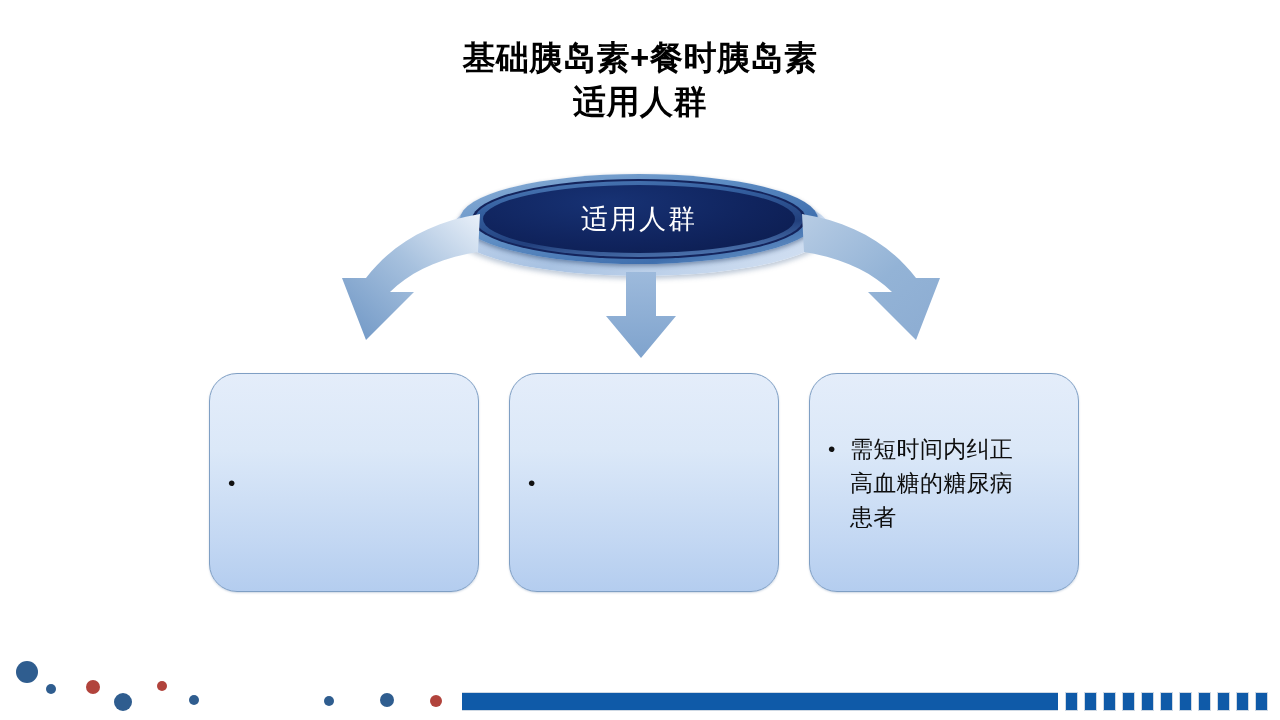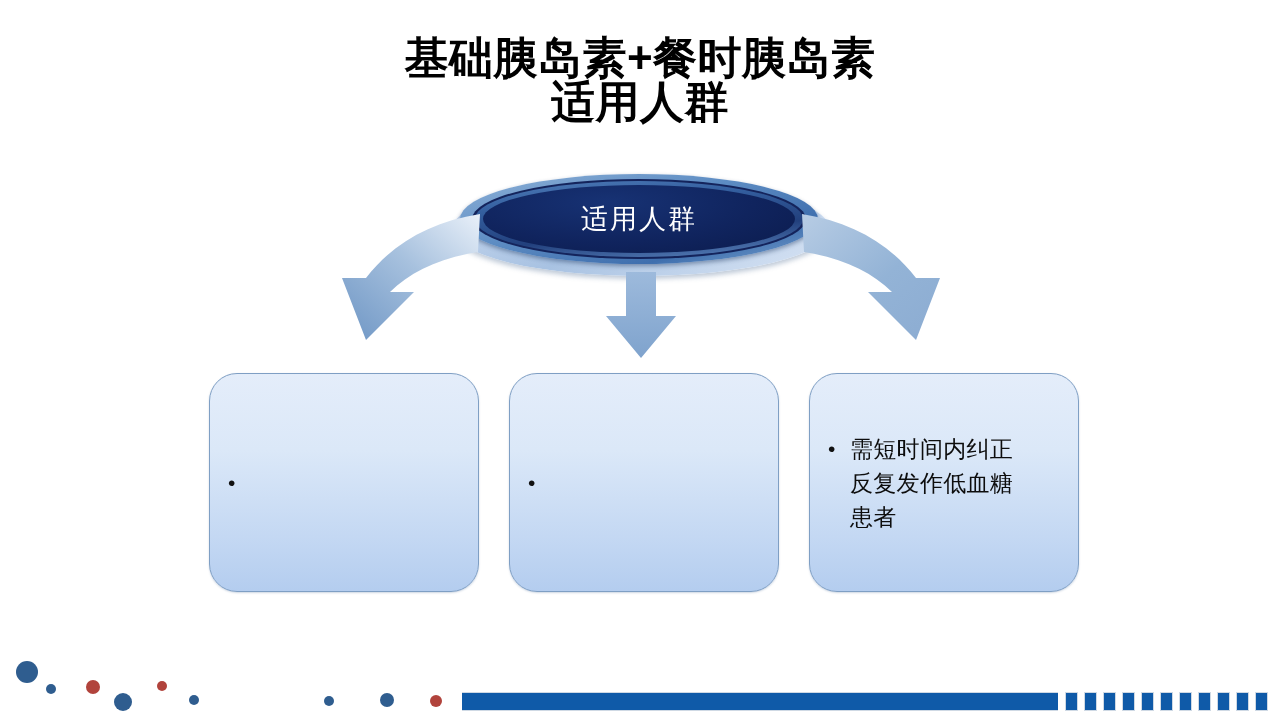--- a/index.html
+++ b/index.html
@@ -21,21 +21,21 @@
 
   
   #title-block {
     position: absolute;
     left: 0;
     top: 36px;
     width: 1280px;
     text-align: center;
     color: #000000;
     font-weight: bold;
-    font-size: 44px;
+    font-size: 33px;
     line-height: 44px;
     letter-spacing: 0.5px;
   }
   #title-block .tline { display: block; white-space: pre; }
 
   
   #hub {
     position: absolute;
     left: 452px;
     top: 168px;
@@ -228,21 +228,21 @@
   <div class="box" id="box-2">
     <div class="bullet-row">
       <span class="bullet-dot">•</span>
     </div>
   </div>
 
   <div class="box" id="box-3">
     <div class="bullet-row">
       <span class="bullet-dot">•</span>
       <span class="bullet-text">需短时间内纠正
-反复发作低血糖
+高血糖的糖尿病
 患者</span>
     </div>
   </div>
 
   <div id="deco">
       <div class="dot" style="left: 16px; top: 661px; width: 22px; height: 22px; background: rgb(47, 93, 143);"></div>
       <div class="dot" style="left: 46px; top: 684px; width: 10px; height: 10px; background: rgb(47, 93, 143);"></div>
       <div class="dot" style="left: 86px; top: 680px; width: 14px; height: 14px; background: rgb(177, 67, 60);"></div>
       <div class="dot" style="left: 114px; top: 693px; width: 18px; height: 18px; background: rgb(47, 93, 143);"></div>
       <div class="dot" style="left: 157px; top: 681px; width: 10px; height: 10px; background: rgb(177, 67, 60);"></div>

